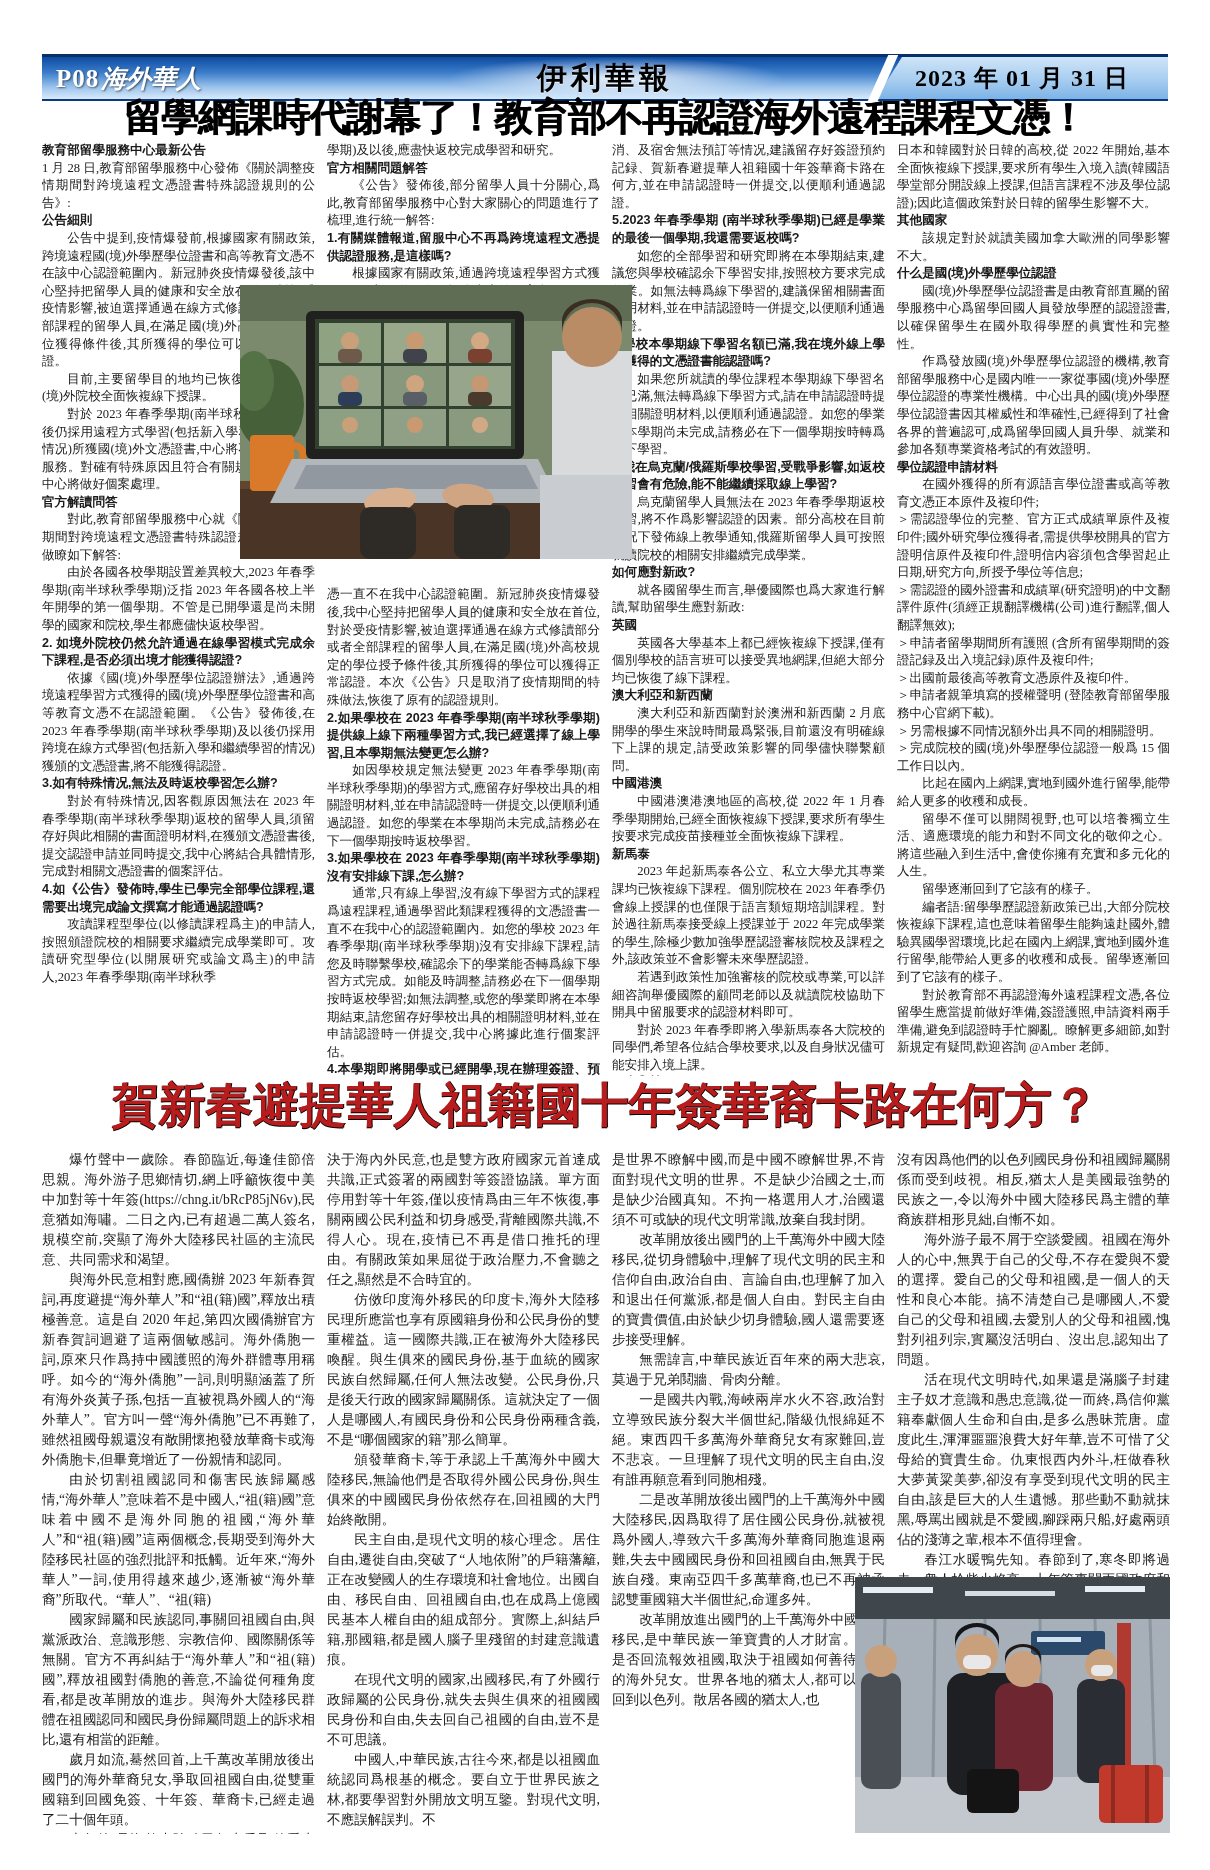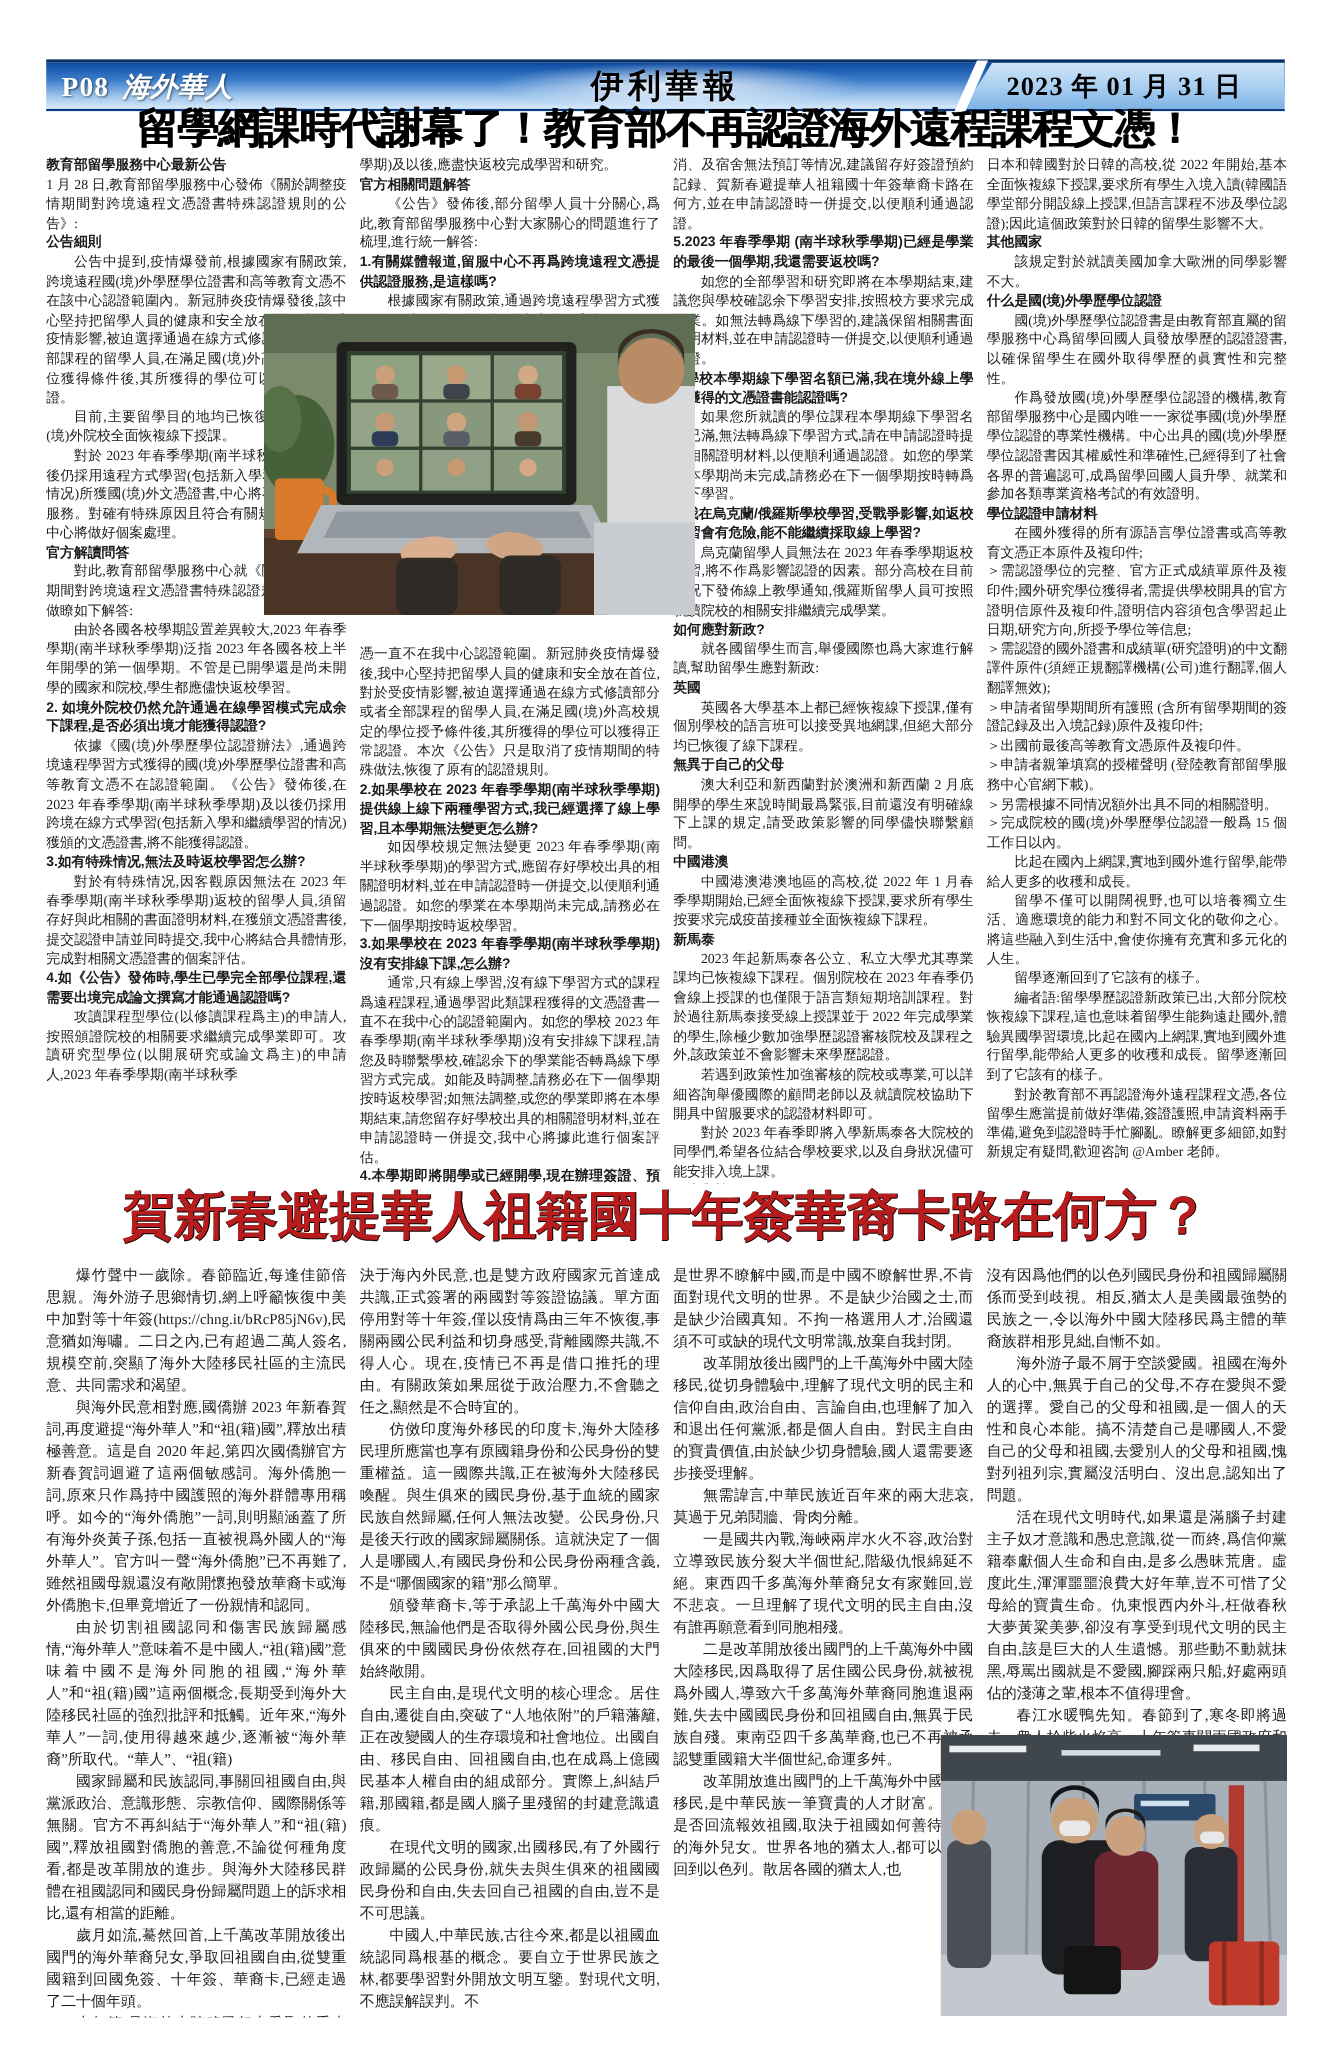--- a/index.html
+++ b/index.html
@@ -15,21 +15,21 @@
     border-top:3px solid #072f68;border-bottom:2px solid #0a3b80;
     display:flex;align-items:center;
   }
   .masthead::before{ 
     content:"";position:absolute;left:36%;top:0;width:30%;height:100%;
     background:radial-gradient(ellipse at center,rgba(255,255,255,.85) 0%,rgba(255,255,255,0) 70%);
   }
   .mh-left{position:relative;z-index:2;padding-left:14px;color:#fff;
     font-style:italic;font-weight:bold;font-size:25px;white-space:nowrap;
     text-shadow:1px 1px 2px rgba(0,0,0,.55);}
-  .mh-left .pg{font-style:normal;letter-spacing:1px;margin-right:12px;}
+  .mh-left .pg{font-style:normal;letter-spacing:1px;margin-right:2px;}
   .mh-center{position:absolute;left:0;right:0;text-align:center;z-index:2;
     font-weight:900;font-size:30px;color:#000;letter-spacing:4px;
     font-family:"Liberation Sans","DejaVu Sans",sans-serif;
     text-shadow:0 1px 0 rgba(255,255,255,.7);}
   .mh-date{
     position:absolute;right:0;top:0;height:100%;width:292px;z-index:3;
     background:linear-gradient(180deg,#cfe4f8 0%,#a7cdf0 55%,#7db3e6 100%);
     clip-path:polygon(26px 0,100% 0,100% 100%,0 100%);
     display:flex;align-items:center;justify-content:center;
     font-weight:bold;font-size:24px;color:#000;letter-spacing:1px;
@@ -118,21 +118,21 @@
       <p class="sub">5.2023 年春季學期 (南半球秋季學期)已經是學業的最後一個學期,我還需要返校嗎?</p>
       <p class="para">如您的全部學習和研究即將在本學期結束,建議您與學校確認余下學習安排,按照校方要求完成學業。如無法轉爲線下學習的,建議保留相關書面證明材料,並在申請認證時一併提交,以便順利通過認證。</p>
       <p class="sub">6.學校本學期線下學習名額已滿,我在境外線上學習獲得的文憑證書能認證嗎?</p>
       <p class="para">如果您所就讀的學位課程本學期線下學習名額已滿,無法轉爲線下學習方式,請在申請認證時提供相關證明材料,以便順利通過認證。如您的學業在本學期尚未完成,請務必在下一個學期按時轉爲線下學習。</p>
       <p class="sub">7.我在烏克蘭/俄羅斯學校學習,受戰爭影響,如返校學習會有危險,能不能繼續採取線上學習?</p>
       <p class="para">烏克蘭留學人員無法在 2023 年春季學期返校學習,將不作爲影響認證的因素。部分高校在目前情况下發佈線上教學通知,俄羅斯留學人員可按照就讀院校的相關安排繼續完成學業。</p>
       <p class="sub">如何應對新政?</p>
       <p class="para">就各國留學生而言,舉優國際也爲大家進行解讀,幫助留學生應對新政:</p>
       <p class="sub">英國</p>
       <p class="para">英國各大學基本上都已經恢複線下授課,僅有個別學校的語言班可以接受異地網課,但絕大部分均已恢復了線下課程。</p>
-      <p class="sub">無異于自己的父母</p>
+      <p class="sub">澳大利亞和新西蘭</p>
       <p class="para">澳大利亞和新西蘭對於澳洲和新西蘭 2 月底開學的學生來說時間最爲緊張,目前還沒有明確線下上課的規定,請受政策影響的同學儘快聯繫顧問。</p>
       <p class="sub">中國港澳</p>
       <p class="para">中國港澳港澳地區的高校,從 2022 年 1 月春季學期開始,已經全面恢複線下授課,要求所有學生按要求完成疫苗接種並全面恢複線下課程。</p>
       <p class="sub">新馬泰</p>
       <p class="para">2023 年起新馬泰各公立、私立大學尤其專業課均已恢複線下課程。個別院校在 2023 年春季仍會線上授課的也僅限于語言類短期培訓課程。對於過往新馬泰接受線上授課並于 2022 年完成學業的學生,除極少數加強學歷認證審核院校及課程之外,該政策並不會影響未來學歷認證。</p>
       <p class="para">若遇到政策性加強審核的院校或專業,可以詳細咨詢舉優國際的顧問老師以及就讀院校協助下開具中留服要求的認證材料即可。</p>
       <p class="para">對於 2023 年春季即將入學新馬泰各大院校的同學們,希望各位結合學校要求,以及自身狀况儘可能安排入境上課。</p>
       <p class="sub">日本和韓國</p>
     </div>
     <div class="col">

